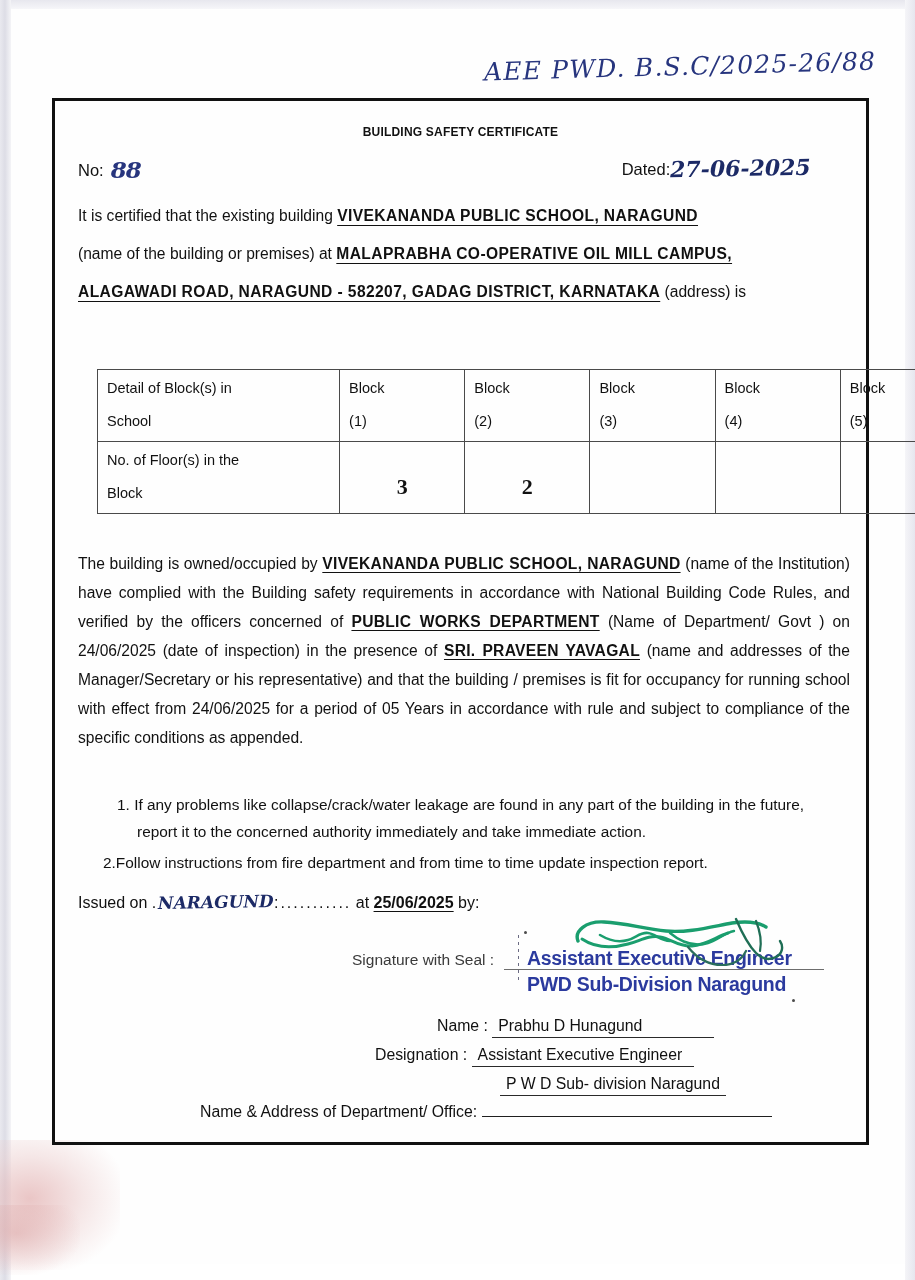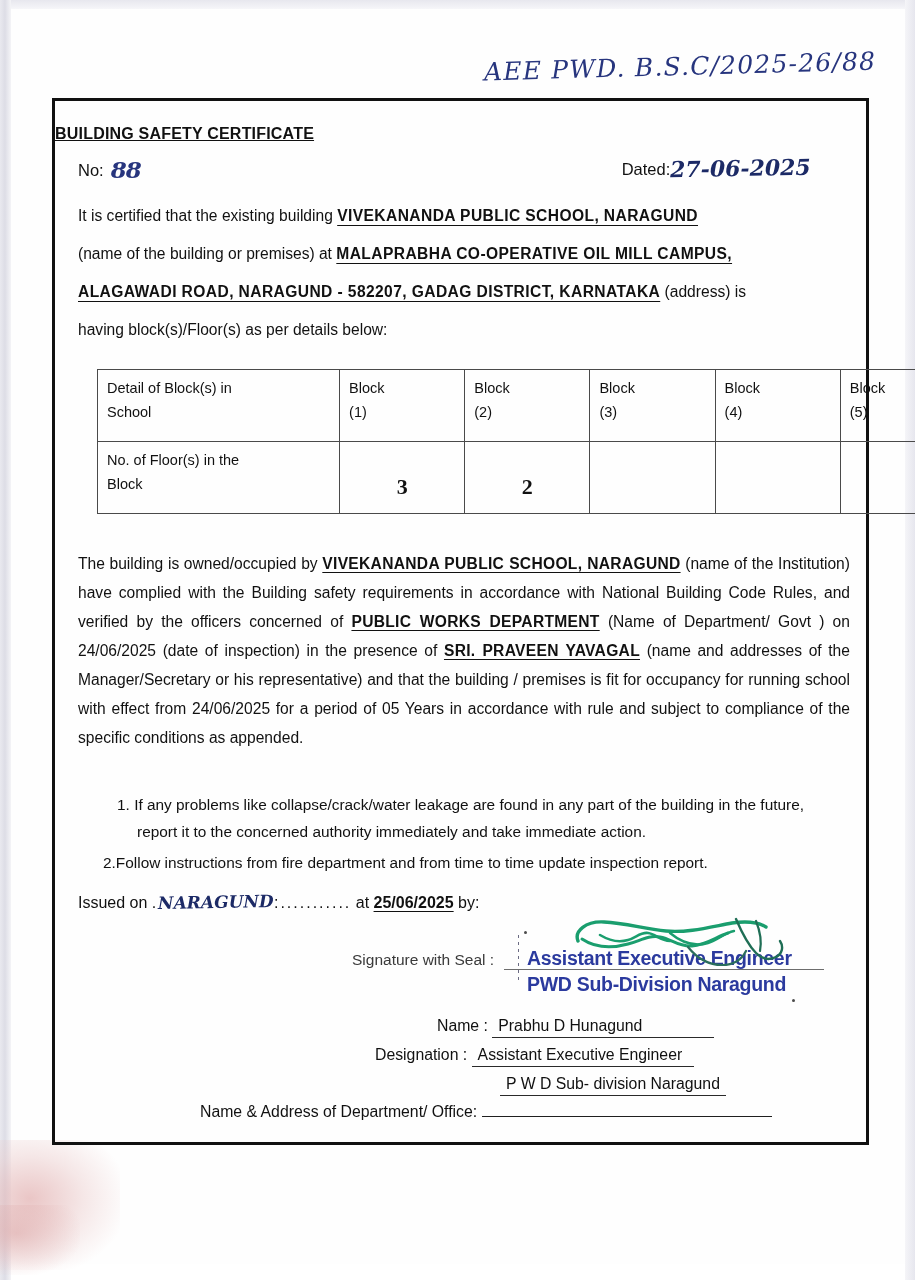--- a/index.html
+++ b/index.html
@@ -70,24 +70,23 @@
   #certificate-box {
     position: absolute;
     left: 52px; top: 98px;
     width: 817px; height: 1047px;
     border: 3px solid #111111;
     background: transparent;
   }
 
   .doc-title {
     position: absolute; left: 0; top: 24px;
-    width: 100%; 
-    font-size: 16px; font-weight: bold;
+    width: 100%; text-align: center;
+    font-size: 12px; font-weight: bold;
     letter-spacing: 0.2px;
-    text-decoration: underline;
   }
 
   .no-row { position: absolute; left: 23px; top: 53px; font-size: 16.5px; }
   .no-label { font-size: 16.5px; }
   .hw-no {
     font-family: "DejaVu Serif", serif;
     font-weight: bold; font-style: italic;
     font-size: 23px; color: #27357e;
     margin-left: 7px; letter-spacing: -1px;
     display: inline-block; transform: translateY(2px);
@@ -126,21 +125,21 @@
   }
   #blocks-table td {
     border: 1px solid #4a4a4a;
     padding: 10px 9px;
     vertical-align: top;
     height: 72px;
   }
   #blocks-table td.col-label { width: 205px; }
   #blocks-table td.col-block { width: 106px; }
   .cell-l1 { display:block; }
-  .cell-l2 { display:block; margin-top: 8px; }
+  .cell-l2 { display:block; margin-top: 17px; }
   .floor-count {
     display: block;
     text-align: center;
     font-size: 22px;
     font-weight: bold;
     font-family: "Liberation Serif", serif;
     margin-top: 22px;
   }
 
   
@@ -259,21 +258,20 @@
     <span>Dated:</span><span class="hw-date">27-06-2025</span>
   </div>
 
   <div class="para" id="intro-para">
     <span>It is certified that the existing building</span>
     <span class="fill">VIVEKANANDA PUBLIC SCHOOL, NARAGUND</span><br>
     <span>(name of the building or premises) at</span>
     <span class="fill">MALAPRABHA CO-OPERATIVE OIL MILL CAMPUS,</span><br>
     <span class="fill">ALAGAWADI ROAD, NARAGUND - 582207, GADAG  DISTRICT, KARNATAKA</span>
     <span>(address) is</span><br>
-    <span>having block(s)/Floor(s) as per details below:</span>
   </div>
 
   <table id="blocks-table">
     <tbody>
       <tr>
         <td class="col-label">
           <span class="cell-l1">Detail of  Block(s)  in</span>
           <span class="cell-l2">School</span>
         </td>
         <td class="col-block">

